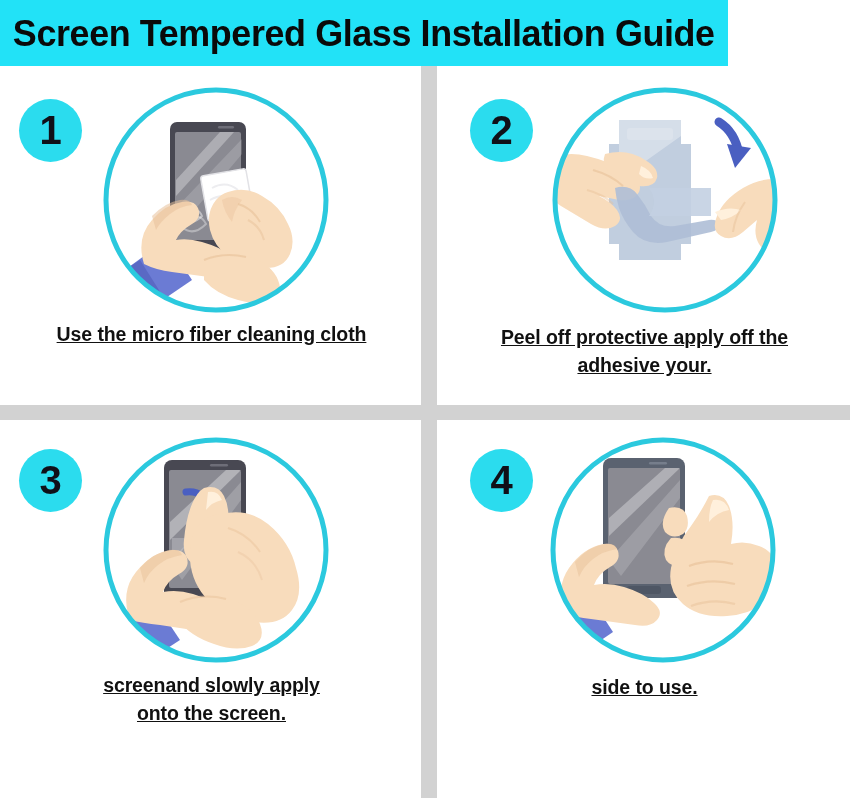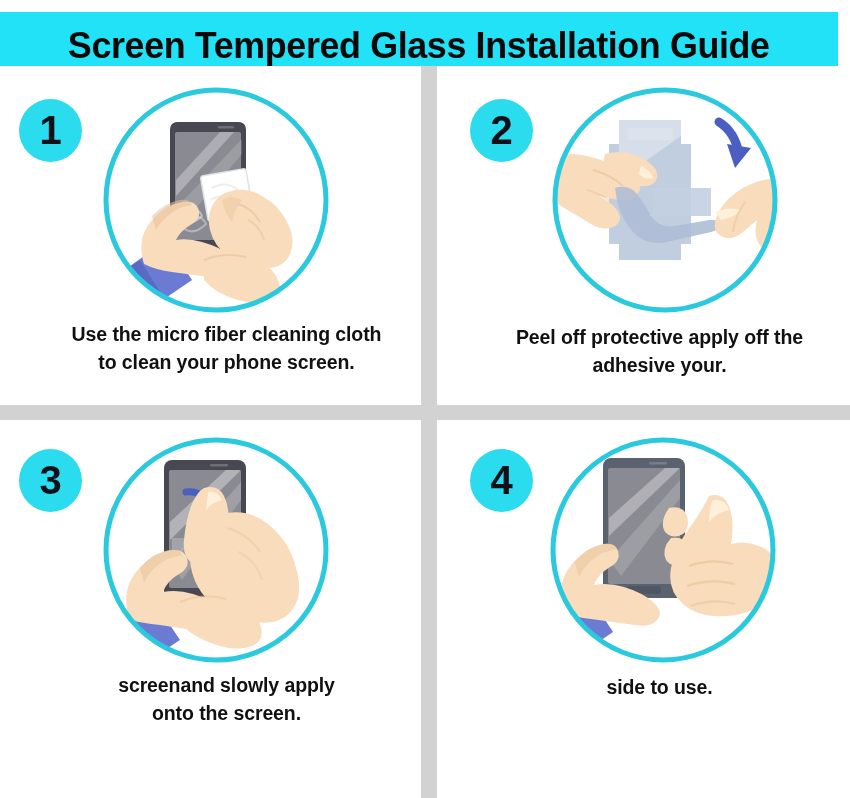--- a/index.html
+++ b/index.html
@@ -12,27 +12,26 @@
     height: 798px;
     font-family: "Liberation Sans", sans-serif;
     overflow: hidden;
     position: relative;
   }
 
   
   .title-bar {
     position: absolute;
     left: 0; top: 0;
-    width: 838px;
+    width: 728px;
     height: 66px;
     background: #22E2F7;
     display: flex;
     align-items: center;
     justify-content: center;
-    margin-top: 12px;
   }
   .title-text {
     font-size: 37px;
     font-weight: bold;
     color: #0a0a0a;
     letter-spacing: -0.4px;
     white-space: nowrap;
     transform: scaleX(0.97);
     line-height: 1;
   }
@@ -102,30 +101,31 @@
   .panel-1 .illo { left: 100px; top: 18px; }
   .panel-2 .illo { left: 112px; top: 18px; }
   .panel-3 .illo { left: 100px; top: 14px; }
   .panel-4 .illo { left: 110px; top: 14px; }
 
   .illo svg { display: block; width: 232px; height: 232px; }
 
   
   .caption {
     position: absolute;
-    left: 16px;
+    left: 1px;
     width: 100%;
     text-align: center;
     font-size: 19.5px;
     font-weight: bold;
     color: #111111;
     line-height: 1.42;
     letter-spacing: -0.1px;
     padding: 0 14px;
     box-sizing: border-box;
+    text-decoration: underline;
   }
   .panel-1 .caption { top: 255px; }
   .panel-2 .caption { top: 258px; }
   .panel-3 .caption { top: 252px; }
   .panel-4 .caption { top: 254px; }
   .caption span { display: block; }
 </style>
 </head>
 <body>
 
@@ -185,21 +185,20 @@
 
           <path d="M104,176 q24,-10 48,-2 q20,7 26,22 q6,14 -6,20 q-14,6 -34,0 q-22,-6 -34,-20 Z" fill="#F8DCBC"></path>
           <path d="M104,176 q20,-8 42,-3" fill="none" stroke="#E8C19A" stroke-width="2" opacity="0.6"></path>
         </g>
         <circle cx="116" cy="116" r="110" fill="none" stroke="#2BC9DE" stroke-width="5"></circle>
       </svg>
     </div>
 
     <div class="caption">
       <span>Use the micro fiber cleaning cloth</span>
-      <span>to clean your phone screen.</span>
     </div>
   </div>
 
   <div class="panel panel-2">
     <div class="badge">
       <span class="badge-num">2</span>
     </div>
 
     <div class="illo">
       <svg viewBox="0 0 232 232" xmlns="http://www.w3.org/2000/svg">

